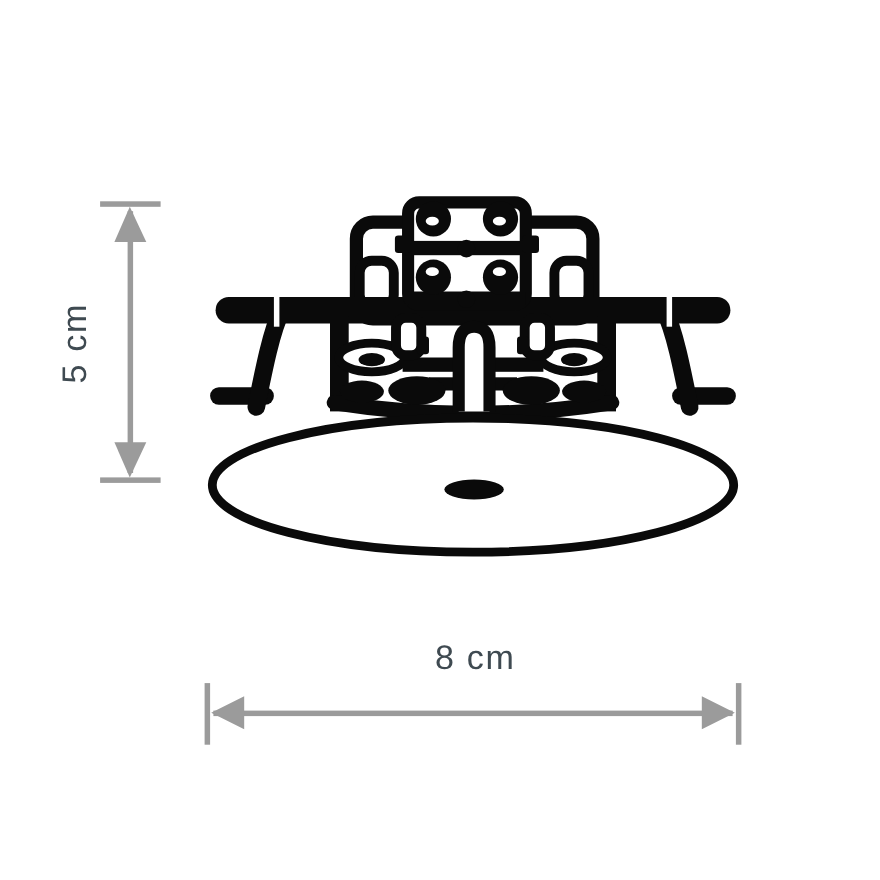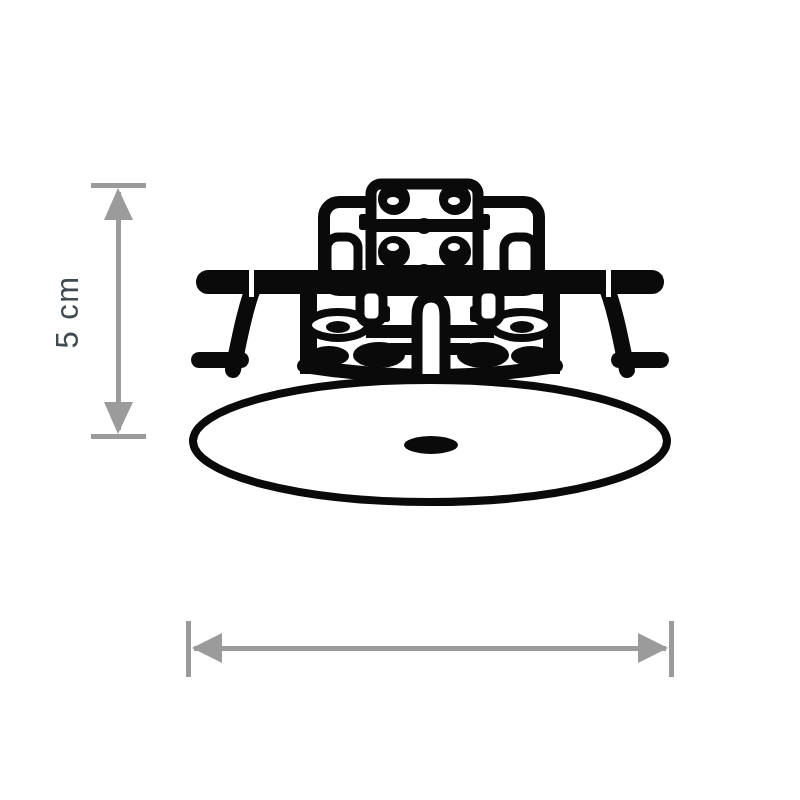--- a/index.html
+++ b/index.html
@@ -129,13 +129,14 @@
       <rect class="dim" x="186" y="621" width="5" height="56"></rect>
       <rect class="dim" x="669" y="621" width="5" height="56"></rect>
       <rect class="dim" x="194" y="646" width="472" height="5"></rect>
       <polygon class="dim" points="192,648 222,633 222,663"></polygon>
       <polygon class="dim" points="668,648 638,633 638,663"></polygon>
     </g>
   </svg>
 
   <div class="dim-label vertical">5 cm</div>
 
+  <div class="dim-label horizontal">8 cm</div>
 </div>
 
 </body></html>

